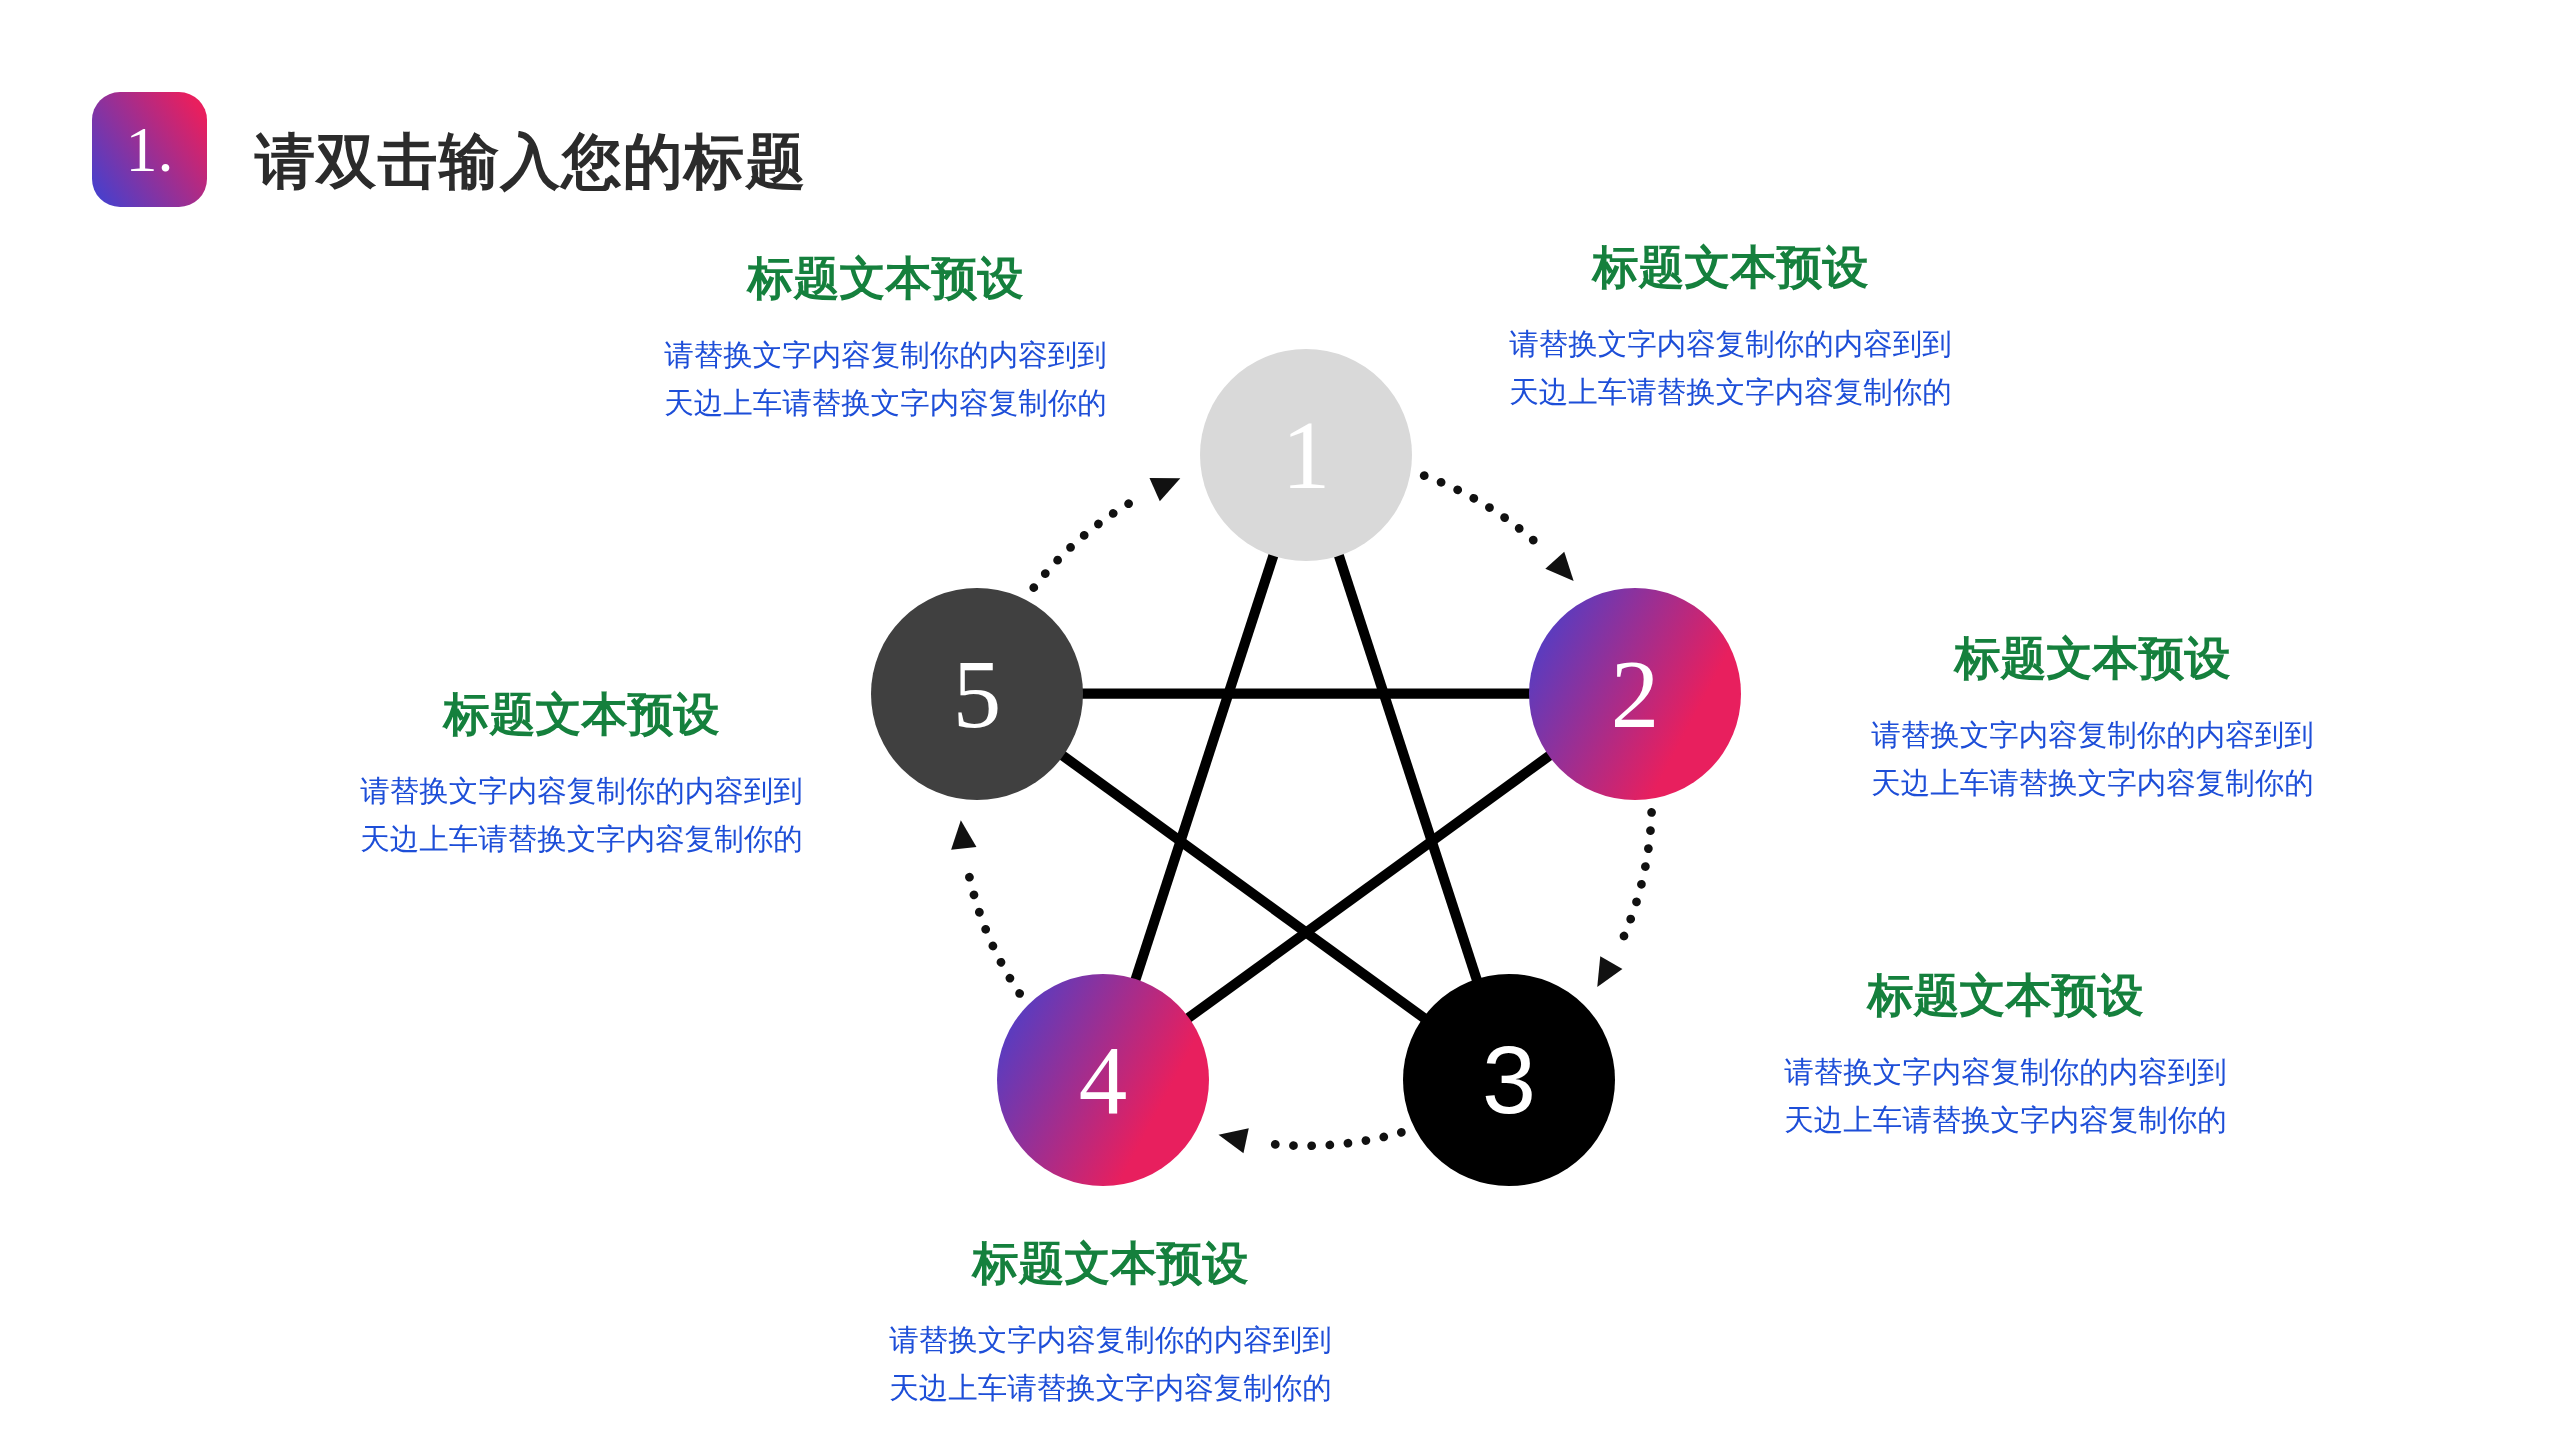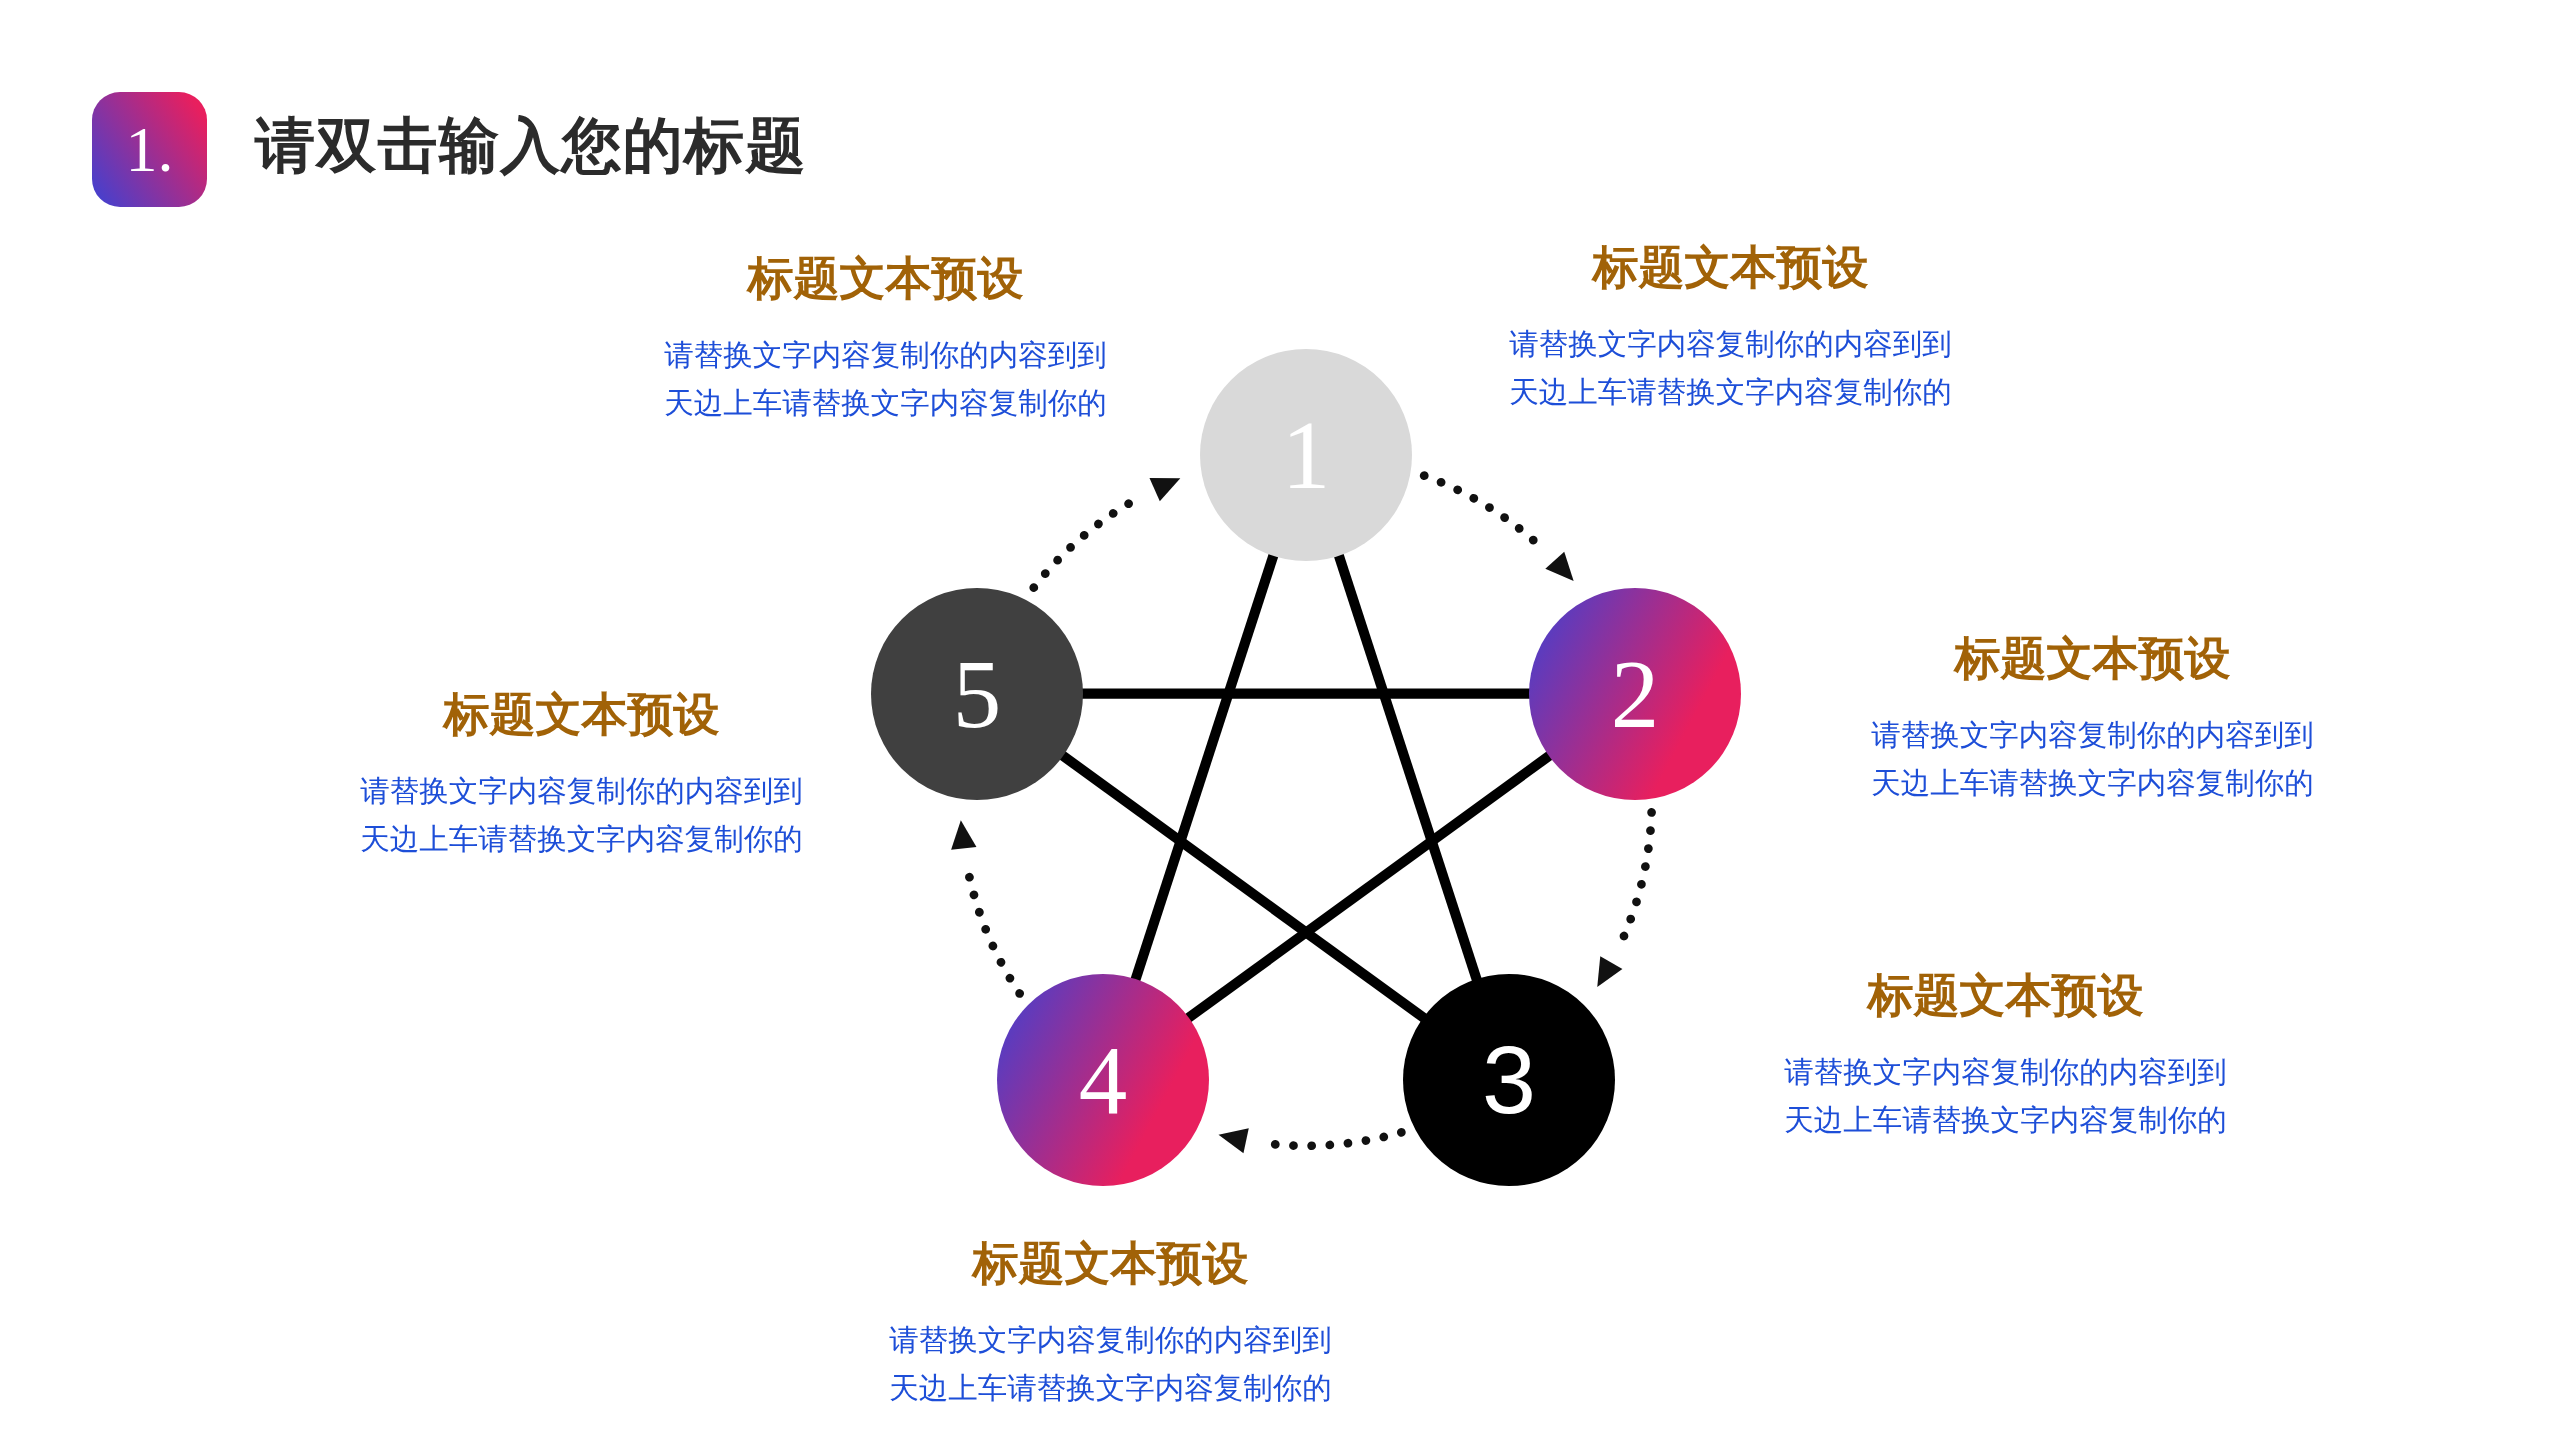--- a/index.html
+++ b/index.html
@@ -8,42 +8,42 @@
     overflow:hidden; font-family:"Liberation Serif","DejaVu Serif",serif;
   }
 
   
   .badge {
     position:absolute; left:92px; top:92px; width:115px; height:115px;
     border-radius:28px; background:linear-gradient(55deg,#3C42D4 0%,#E81F5E 90%);
     color:#fff; font-size:64px; display:flex; align-items:center; justify-content:center;
   }
   .slide-title {
-    position:absolute; left:255px; top:106px; font-size:60px; font-weight:bold;
+    position:absolute; left:255px; top:122px; font-size:60px; font-weight:bold;
     color:#2b2b2b; letter-spacing:1.3px; white-space:nowrap;
   }
 
   
   .diagram { position:absolute; left:0; top:0; width:2576px; height:1449px; }
 
   .node {
     position:absolute; width:212px; height:212px; border-radius:50%;
     display:flex; align-items:center; justify-content:center;
     color:#ffffff; font-size:97px;
   }
   .node-1 { left:1200px; top:349px;  background:#D9D9D9; }
   .node-2 { left:1529px; top:588px;  background:linear-gradient(118deg,#3C42D4 0%,#E81F5E 72%); }
   .node-3 { left:1403px; top:974px; background:#000000; }
   .node-3 .num { font-family:"Liberation Sans","DejaVu Sans",sans-serif; }
   .node-4 { left:997px; top:974px; background:linear-gradient(118deg,#3C42D4 0%,#E81F5E 72%); }
   .node-5 { left:871px; top:588px;  background:#404040; }
 
   
   .block { position:absolute; width:805px; text-align:center; }
-  .block h3 { margin:0 0 17.4px 0; font-size:46px; line-height:70px; font-weight:bold; color:#a16207; }
+  .block h3 { margin:0 0 17.4px 0; font-size:46px; line-height:70px; font-weight:bold; color:#15803d; }
   .block p  { margin:0; font-size:29.5px; line-height:48px; color:#1d4ed8; }
   .b1 { left:483px;  top:244px;  }
   .b2 { left:1328px; top:233px;  }
   .b3 { left:1690px; top:624px;  }
   .b4 { left:1603px; top:961px; }
   .b5 { left:708px; top:1229px; }
   .b6 { left:179px;  top:680px; }
 </style>
 </head>
 <body>

